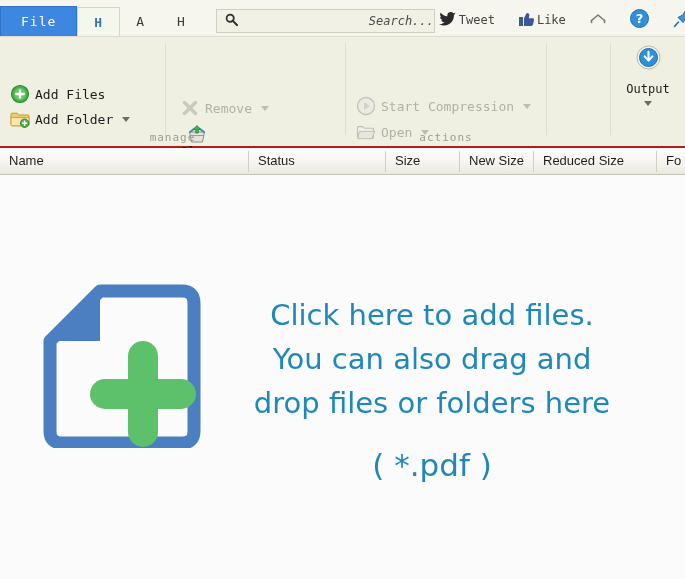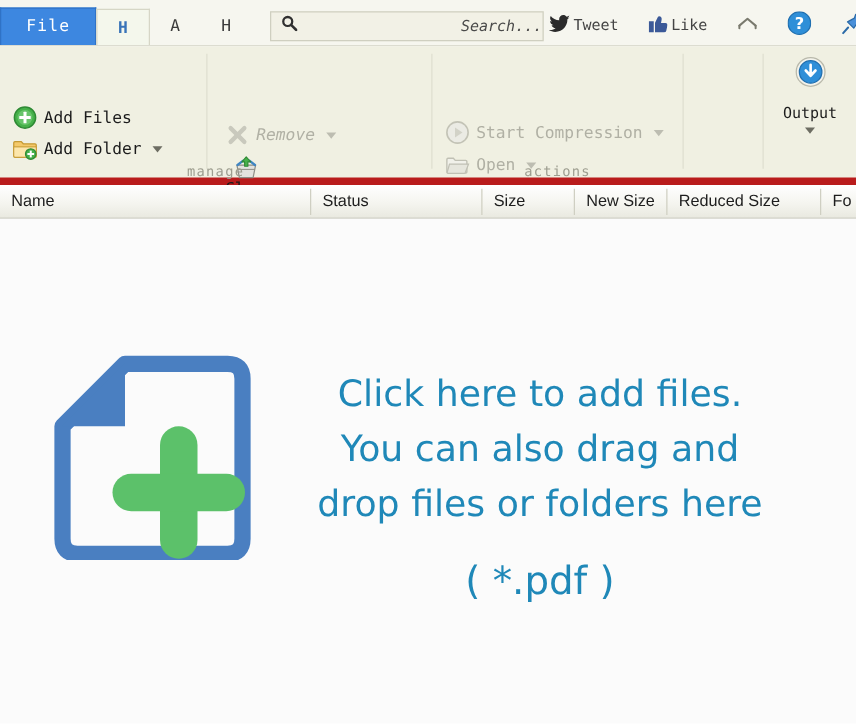--- a/index.html
+++ b/index.html
@@ -67,21 +67,21 @@
     padding:1px 4px;
     font-family:"DejaVu Sans Mono","Liberation Mono",monospace;
     font-size:12px;color:#444;
     white-space:nowrap;
   }
 
   
   .ribbon{
     position:relative;height:111px;width:685px;
     background:#f0f0e2;
-    border-bottom:6px solid #b91c1c;
+    border-bottom:2px solid #b91c1c;
     box-sizing:border-box;
   }
   .rgroup{position:absolute;top:0;height:111px;}
   .rsep{position:absolute;top:6px;width:1px;height:92px;background:#dedecf;}
   .glabel{
     position:absolute;bottom:4px;
     font-family:"DejaVu Sans Mono","Liberation Mono",monospace;
     font-size:11px;color:#9d9d8f;letter-spacing:1px;
     width:100%;text-align:center;
   }
@@ -273,21 +273,21 @@
             <line x1="6" y1="11" x2="19" y2="11" stroke="#5c9c3c" stroke-width="0.9"></line>
             <line x1="6" y1="14.5" x2="19" y2="14.5" stroke="#5c9c3c" stroke-width="0.9"></line>
             <line x1="11" y1="3" x2="11" y2="17" stroke="#5c9c3c" stroke-width="0.9"></line>
             <line x1="15" y1="3" x2="15" y2="17" stroke="#5c9c3c" stroke-width="0.9"></line>
             <path d="M1 10 L8 5.5 L8 8 L11 8 L11 12 L8 12 L8 14.5 Z" fill="#6ea8de" stroke="#2f6fae" stroke-width="1" stroke-linejoin="round"></path>
           </svg>
         </span>
         <span>Import File List</span>
       </div>
 
-      <div class="ritem disabled" style="left:180px;top:61px;font-style:italic;">
+      <div class="ritem disabled" style="left:180px;top:61px;">
         <span class="ico">
           <svg width="20" height="20" viewBox="0 0 20 20">
             <g stroke="#c9c9bd" stroke-width="3.4" stroke-linecap="round">
               <line x1="4.5" y1="4.5" x2="15.5" y2="15.5"></line>
               <line x1="15.5" y1="4.5" x2="4.5" y2="15.5"></line>
             </g>
           </svg>
         </span>
         <span>Remove</span>
         <span class="caret dis"></span>

